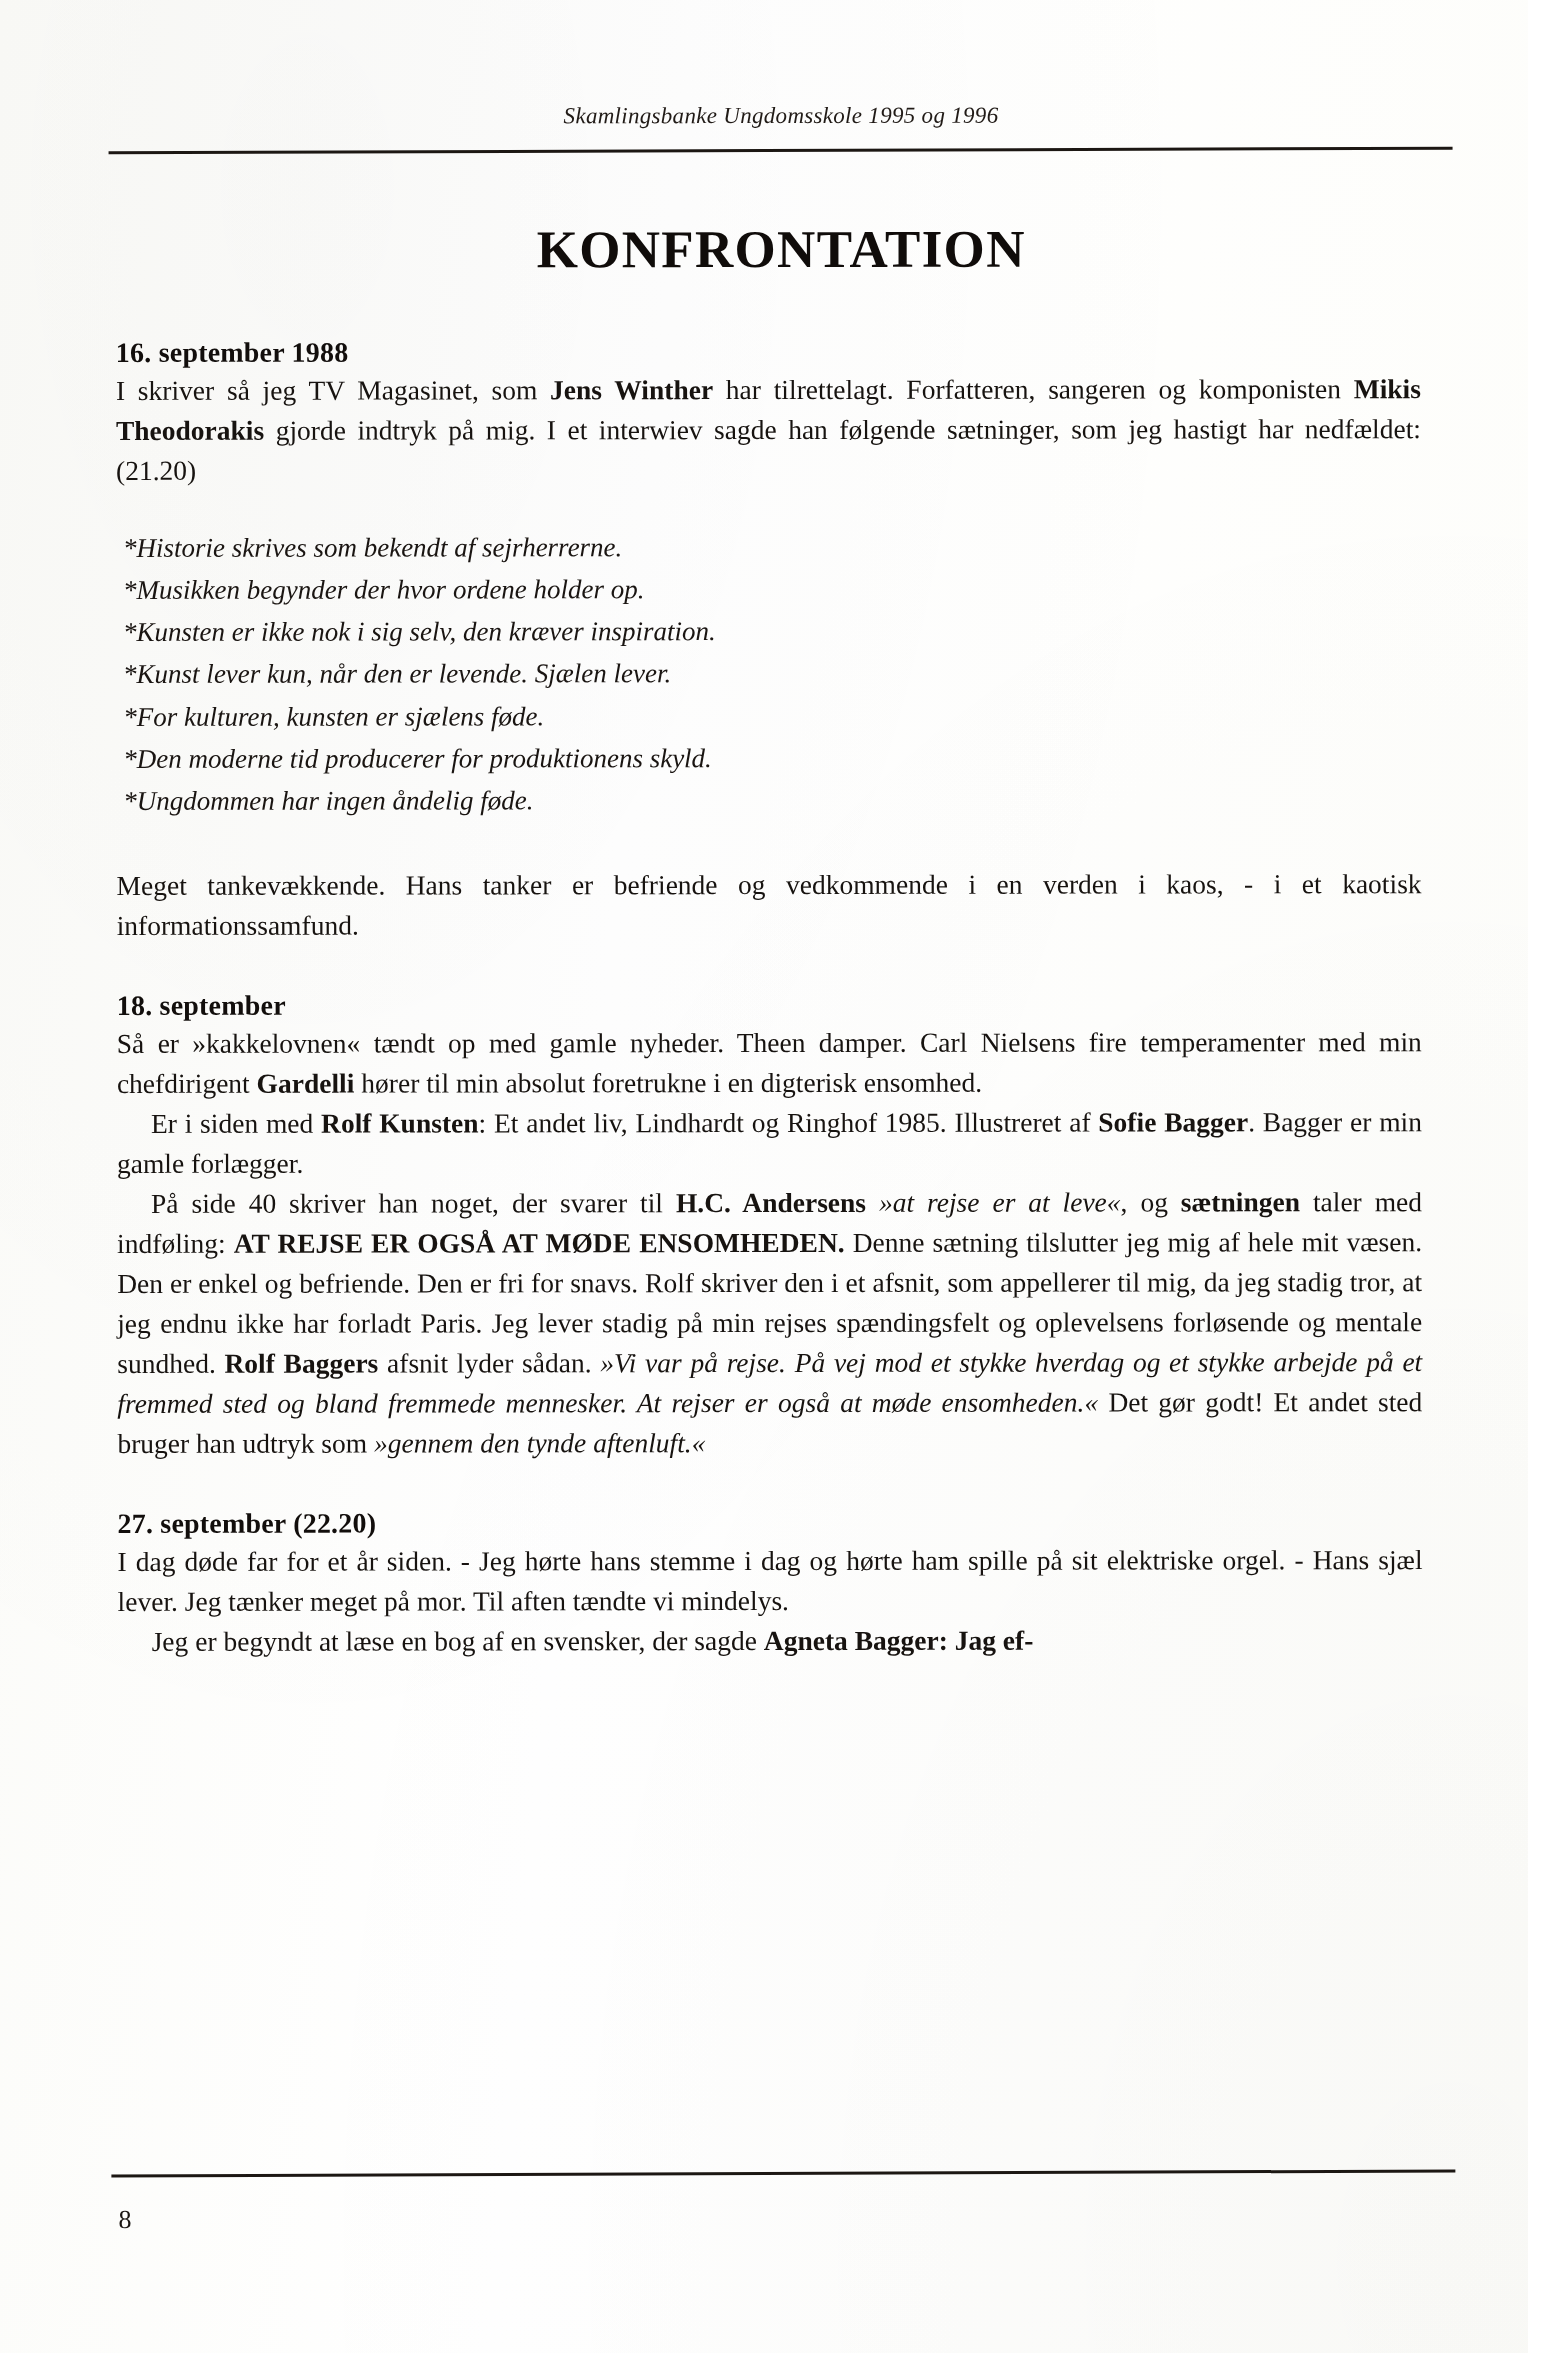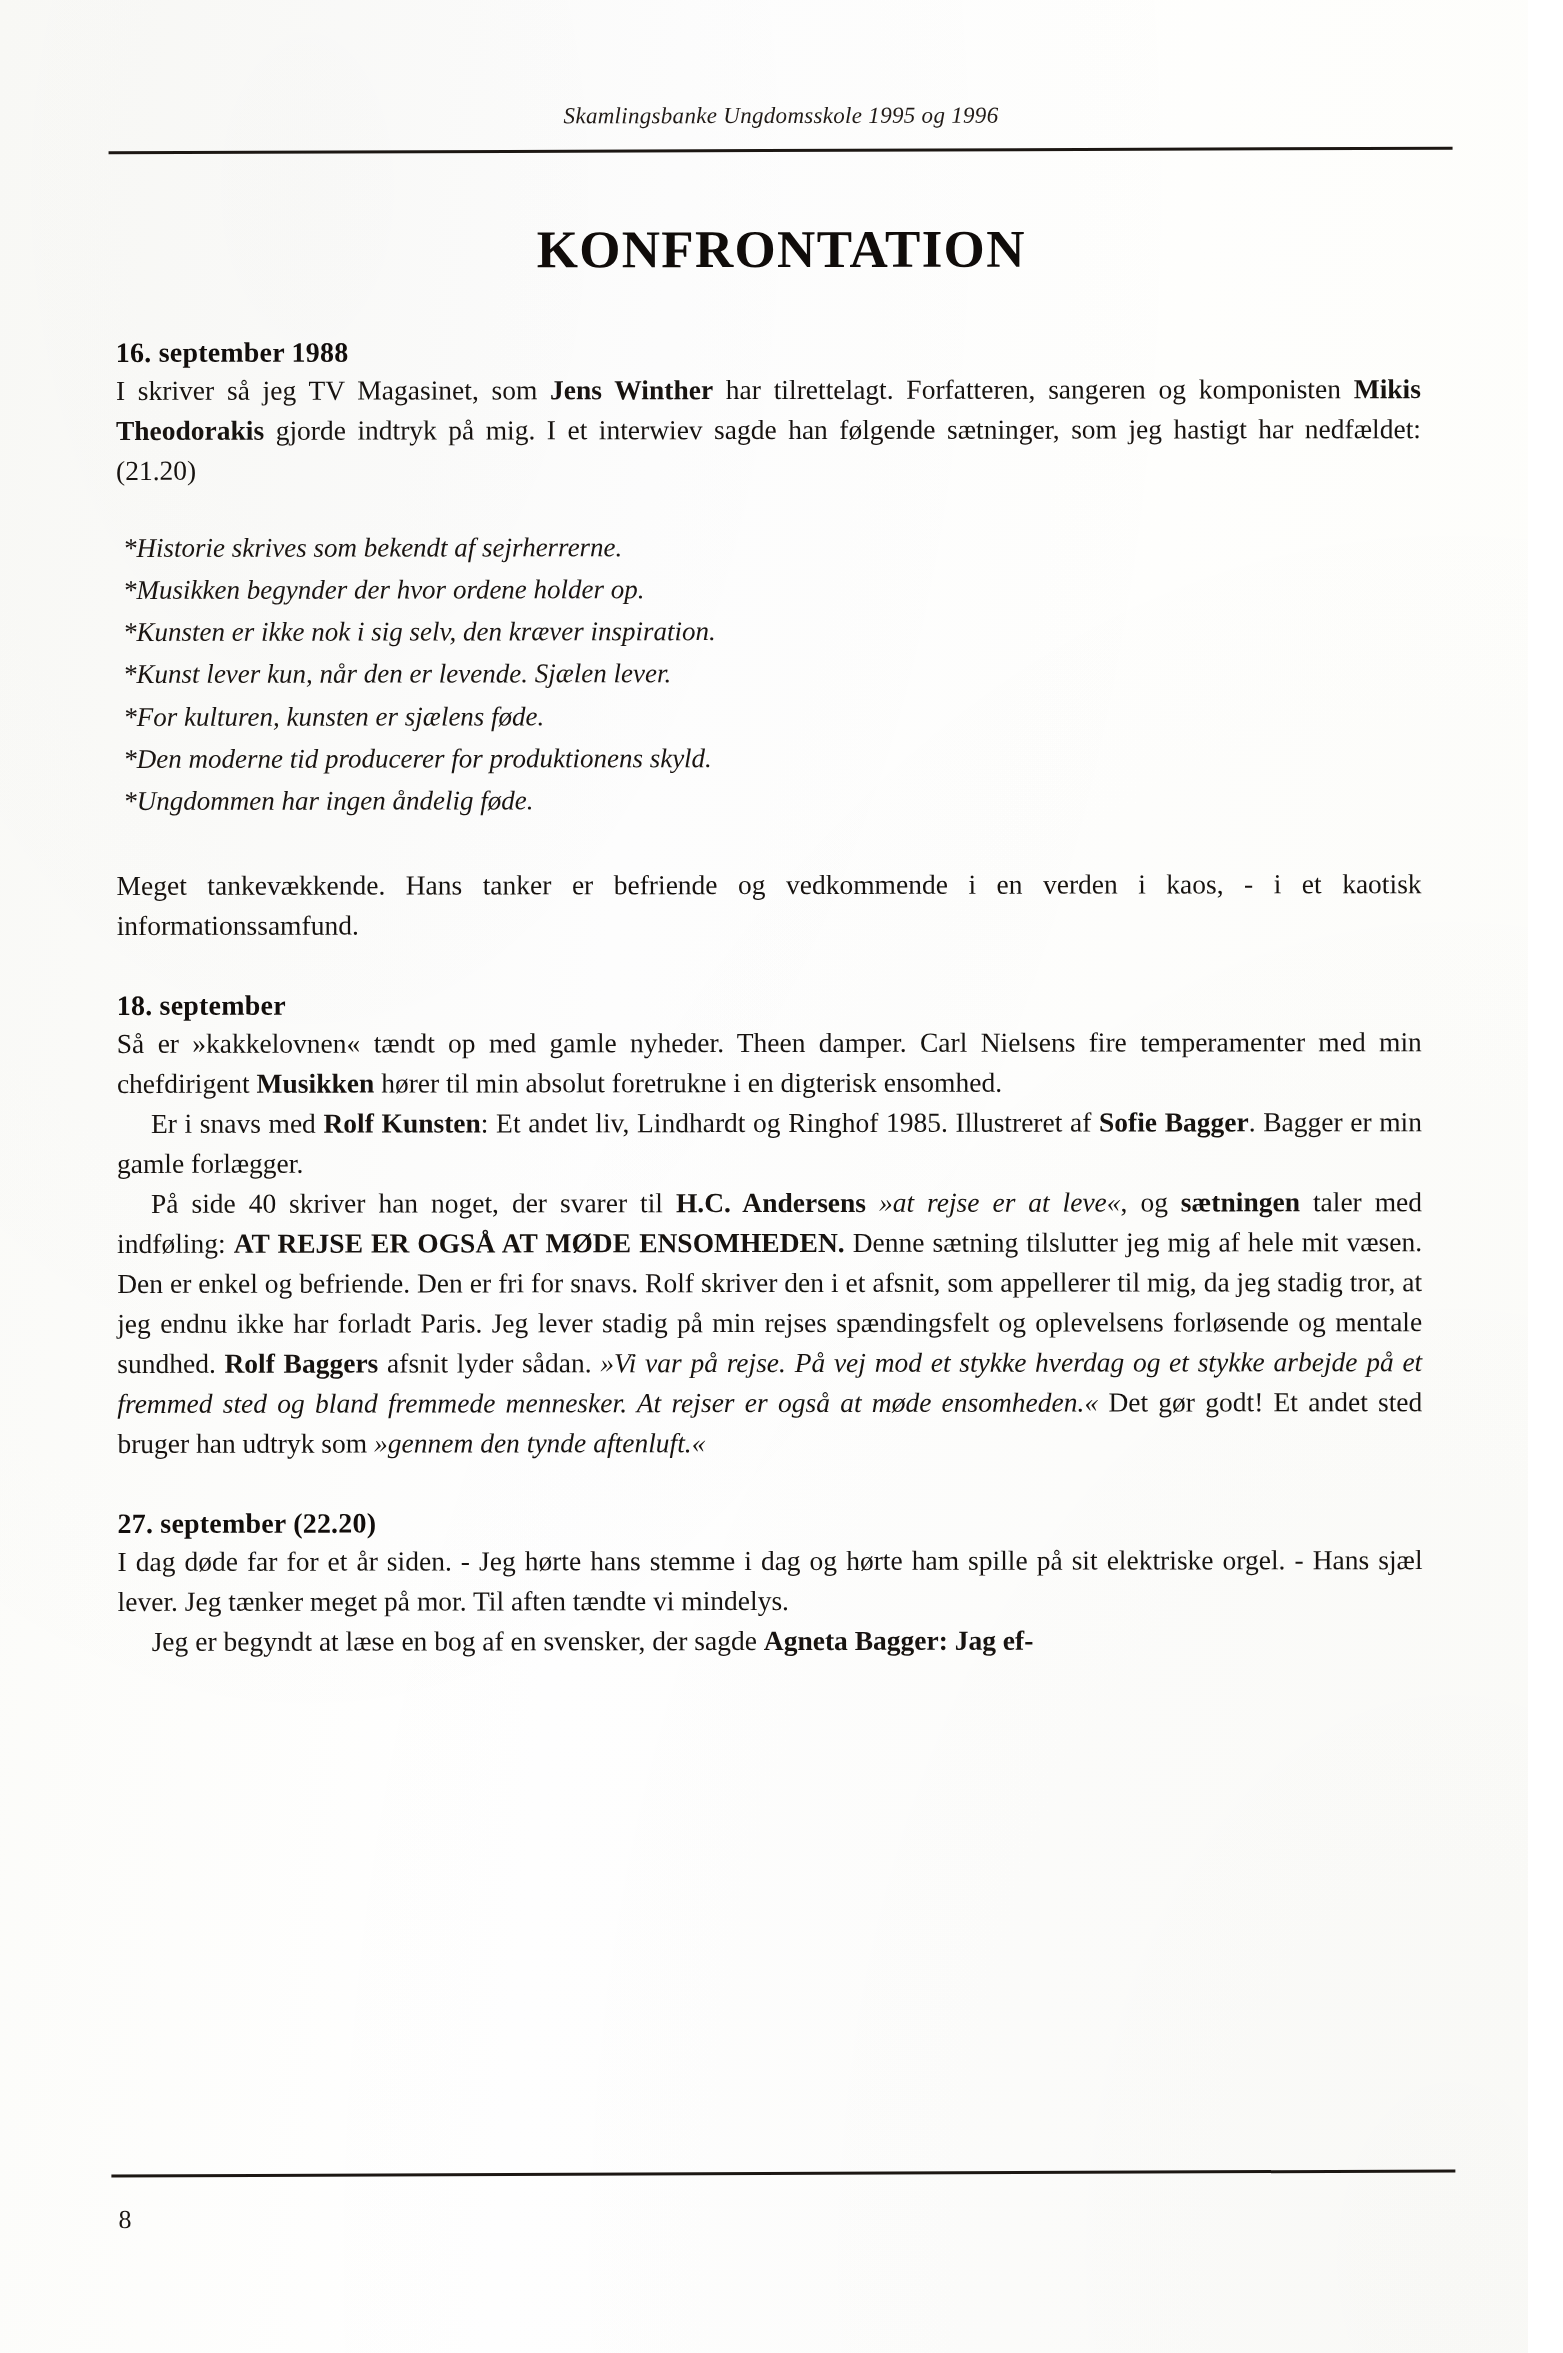--- a/index.html
+++ b/index.html
@@ -166,22 +166,22 @@
             <li>*Ungdommen har ingen åndelig føde.</li>
           </ul>
 
         <p id="e0c0"><span>Meget tankevækkende. Hans tanker er befriende og vedkommende i en verden i kaos, - i et kaotisk informationssamfund.</span></p>
       </section>
 
       <div class="gap-lg"></div>
 
       <section>
         <h2 class="entry-date">18. september</h2>
-        <p id="e1p0"><span>Så er »kakkelovnen« tændt op med gamle nyheder. Theen damper. Carl Nielsens fire temperamenter med min chefdirigent </span><span class="b">Musikken</span><span> hører til min absolut foretrukne i en digterisk ensomhed.</span></p>
-        <p class="indent" id="e1p1"><span>Er i snavs med </span><span class="b">Rolf Kunsten</span><span>: Et andet liv, Lindhardt og Ringhof 1985. Illustreret af </span><span class="b">Sofie Bagger</span><span>. Bagger er min gamle forlægger.</span></p>
+        <p id="e1p0"><span>Så er »kakkelovnen« tændt op med gamle nyheder. Theen damper. Carl Nielsens fire temperamenter med min chefdirigent </span><span class="b">Gardelli</span><span> hører til min absolut foretrukne i en digterisk ensomhed.</span></p>
+        <p class="indent" id="e1p1"><span>Er i siden med </span><span class="b">Rolf Kunsten</span><span>: Et andet liv, Lindhardt og Ringhof 1985. Illustreret af </span><span class="b">Sofie Bagger</span><span>. Bagger er min gamle forlægger.</span></p>
         <p class="indent" id="e1p2"><span>På side 40 skriver han noget, der svarer til </span><span class="b">H.C. Andersens</span><span class="i"> »at rejse er at leve«</span><span>, og </span><span class="b">sætningen</span><span> taler med indføling: </span><span class="b">AT REJSE ER OGSÅ AT MØDE ENSOMHEDEN.</span><span> Denne sætning tilslutter jeg mig af hele mit væsen. Den er enkel og befriende. Den er fri for snavs. Rolf skriver den i et afsnit, som appellerer til mig, da jeg stadig tror, at jeg endnu ikke har forladt Paris. Jeg lever stadig på min rejses spændingsfelt og oplevelsens forløsende og mentale sundhed. </span><span class="b">Rolf Baggers</span><span> afsnit lyder sådan. </span><span class="i">»Vi var på rejse. På vej mod et stykke hverdag og et stykke arbejde på et fremmed sted og bland fremmede mennesker. At rejser er også at møde ensomheden.«</span><span> Det gør godt! Et andet sted bruger han udtryk som </span><span class="i">»gennem den tynde aftenluft.«</span></p>
       </section>
 
       <div class="gap-lg"></div>
 
       <section>
         <h2 class="entry-date">27. september (22.20)</h2>
         <p id="e2p0"><span>I dag døde far for et år siden. - Jeg hørte hans stemme i dag og hørte ham spille på sit elektriske orgel. - Hans sjæl lever. Jeg tænker meget på mor. Til aften tændte vi mindelys.</span></p>
         <p class="indent nohy" id="e2p1"><span>Jeg er begyndt at læse en bog af en svensker, der sagde </span><span class="b">Agneta Bagger: Jag ef-</span></p>
       </section>

